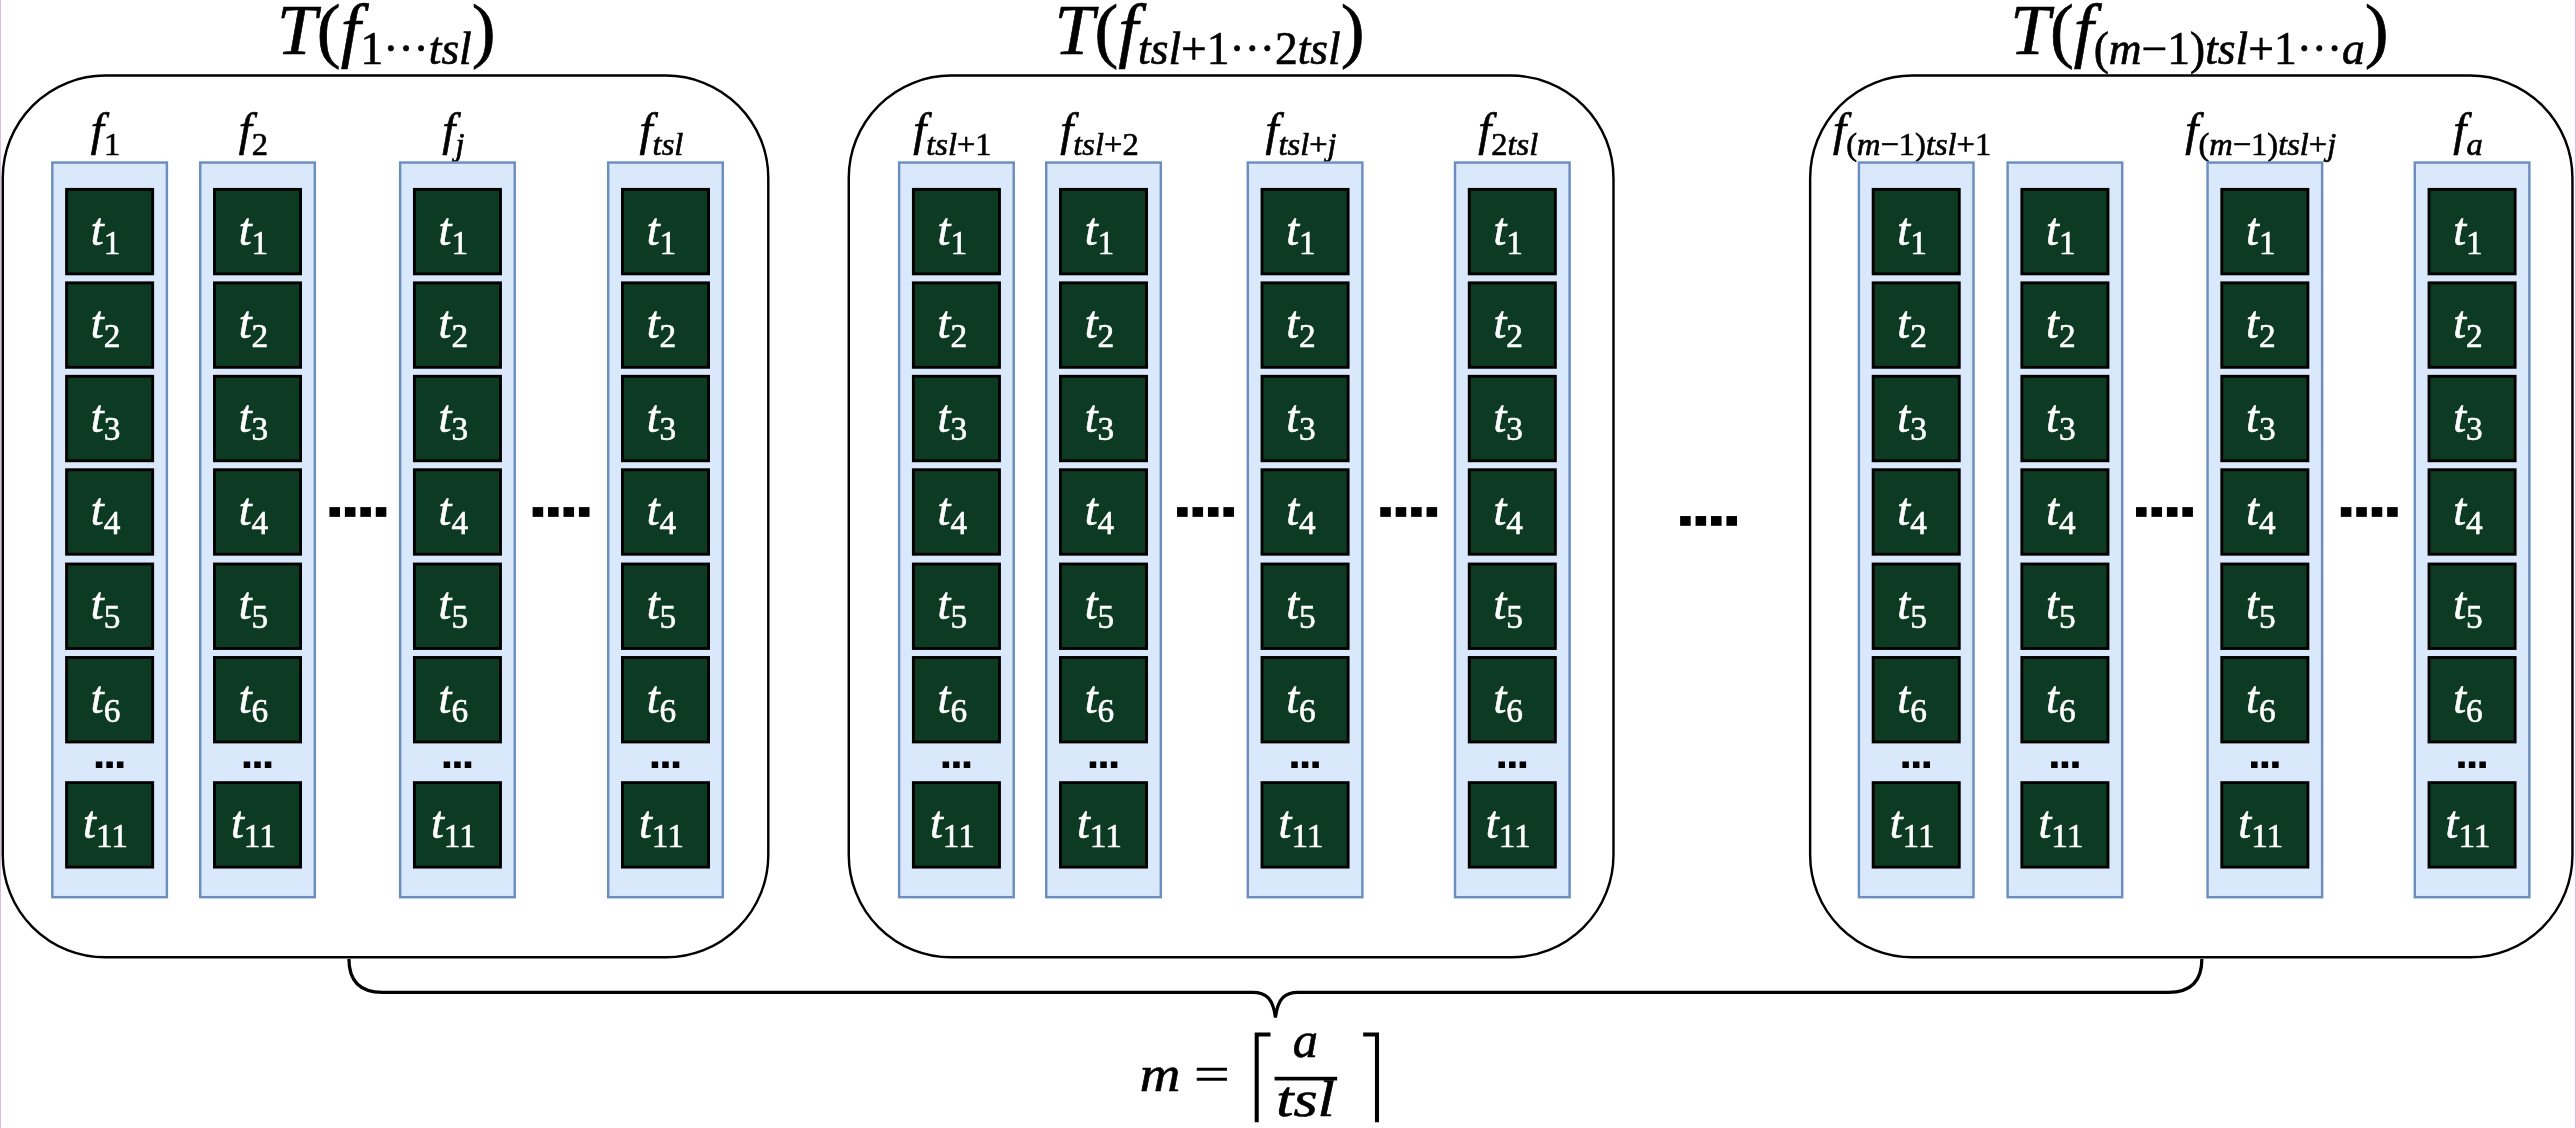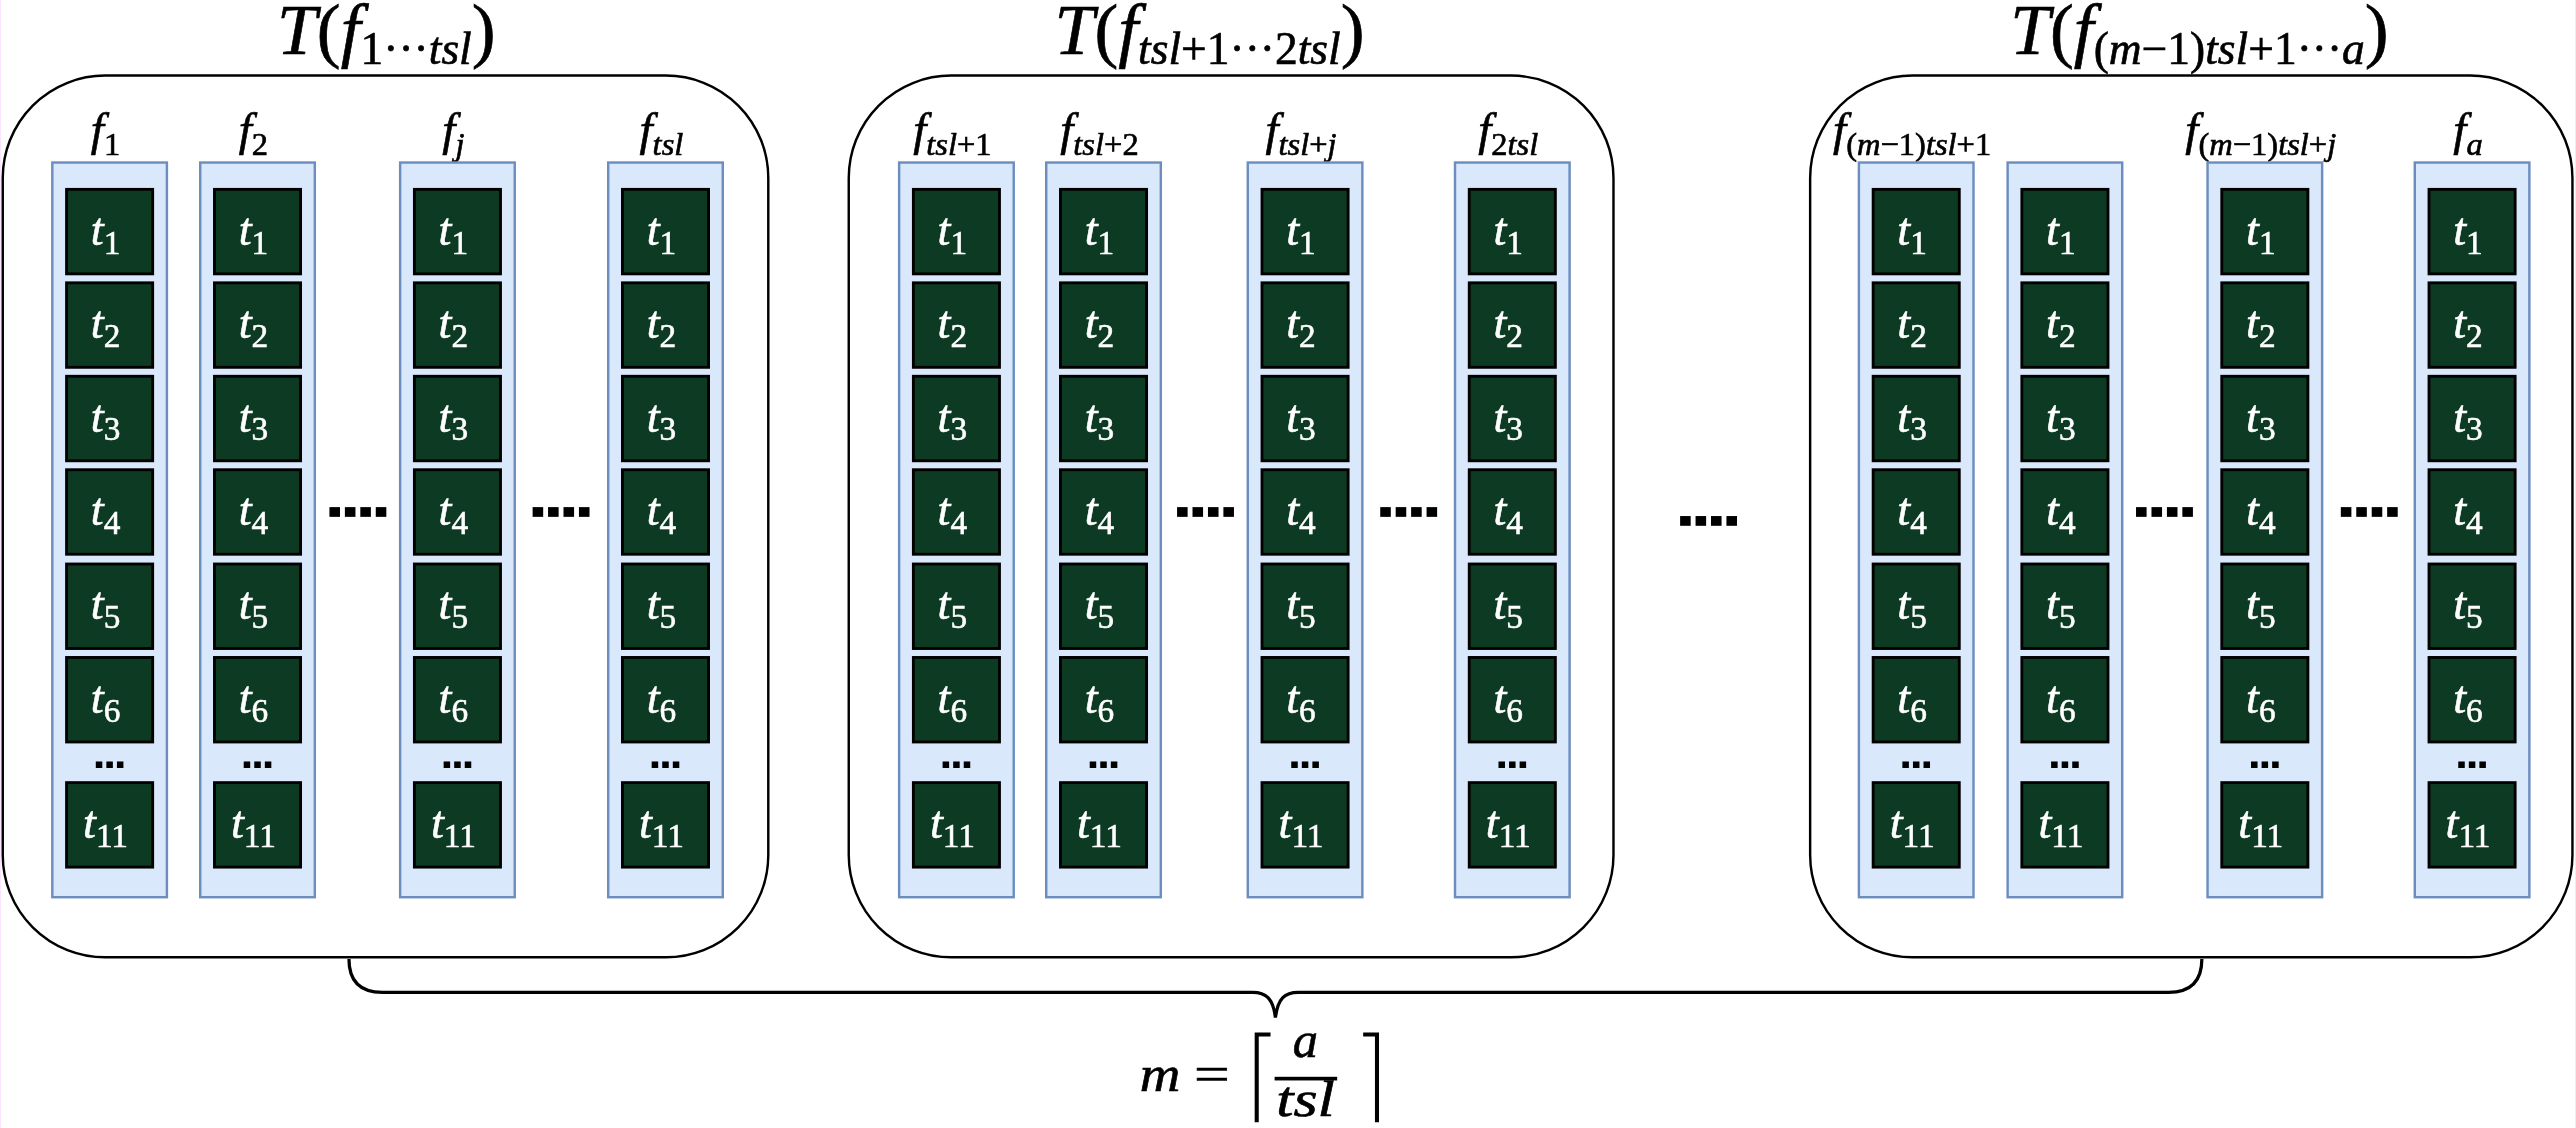--- a/index.html
+++ b/index.html
@@ -1,15 +1,15 @@
 <!DOCTYPE html>
 <html style="font-size:13px"><head><meta charset="utf-8">
 <style>
 html,body{margin:0;padding:0;background:#ffffff;}
-#fig{position:relative;width:2576px;height:1128px;background:#f0abfc;overflow:hidden;will-change:transform;}
+#fig{position:relative;width:2576px;height:1128px;background:#a21caf;overflow:hidden;will-change:transform;}
 svg{position:absolute;left:0;top:0;}
 text{font-family:"Liberation Serif",serif;}
 .bk{stroke:#000;stroke-width:0.8;}
 .wt{stroke:#fff;stroke-width:0.7;}
 </style></head><body>
 
 <div id="fig">
 <svg width="2576" height="1128" viewBox="0 0 3169 1388" xmlns="http://www.w3.org/2000/svg">
 
 <rect x="0" y="0" width="3169" height="1388" fill="#ffffff"></rect>

